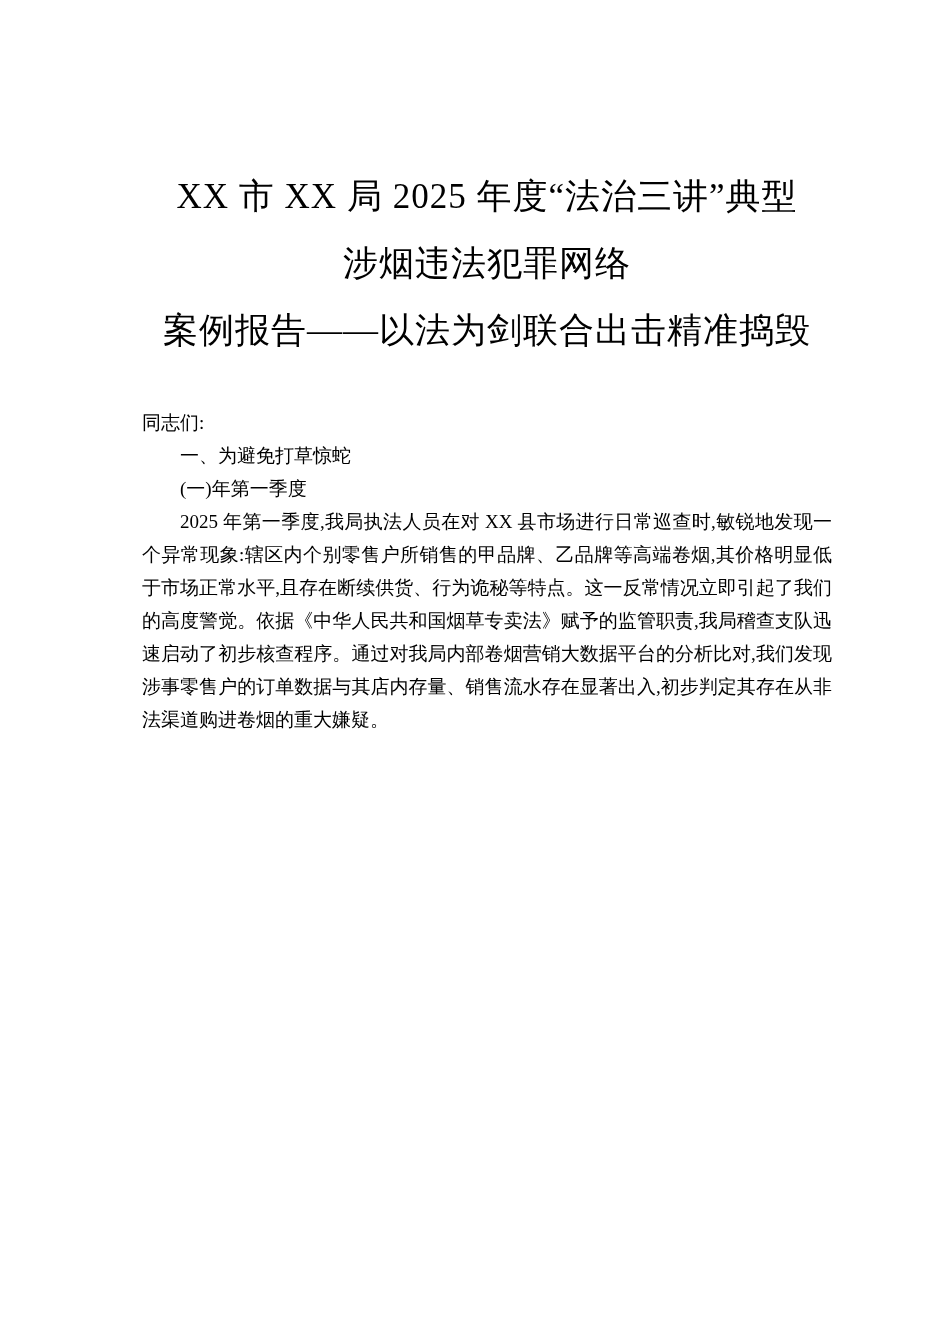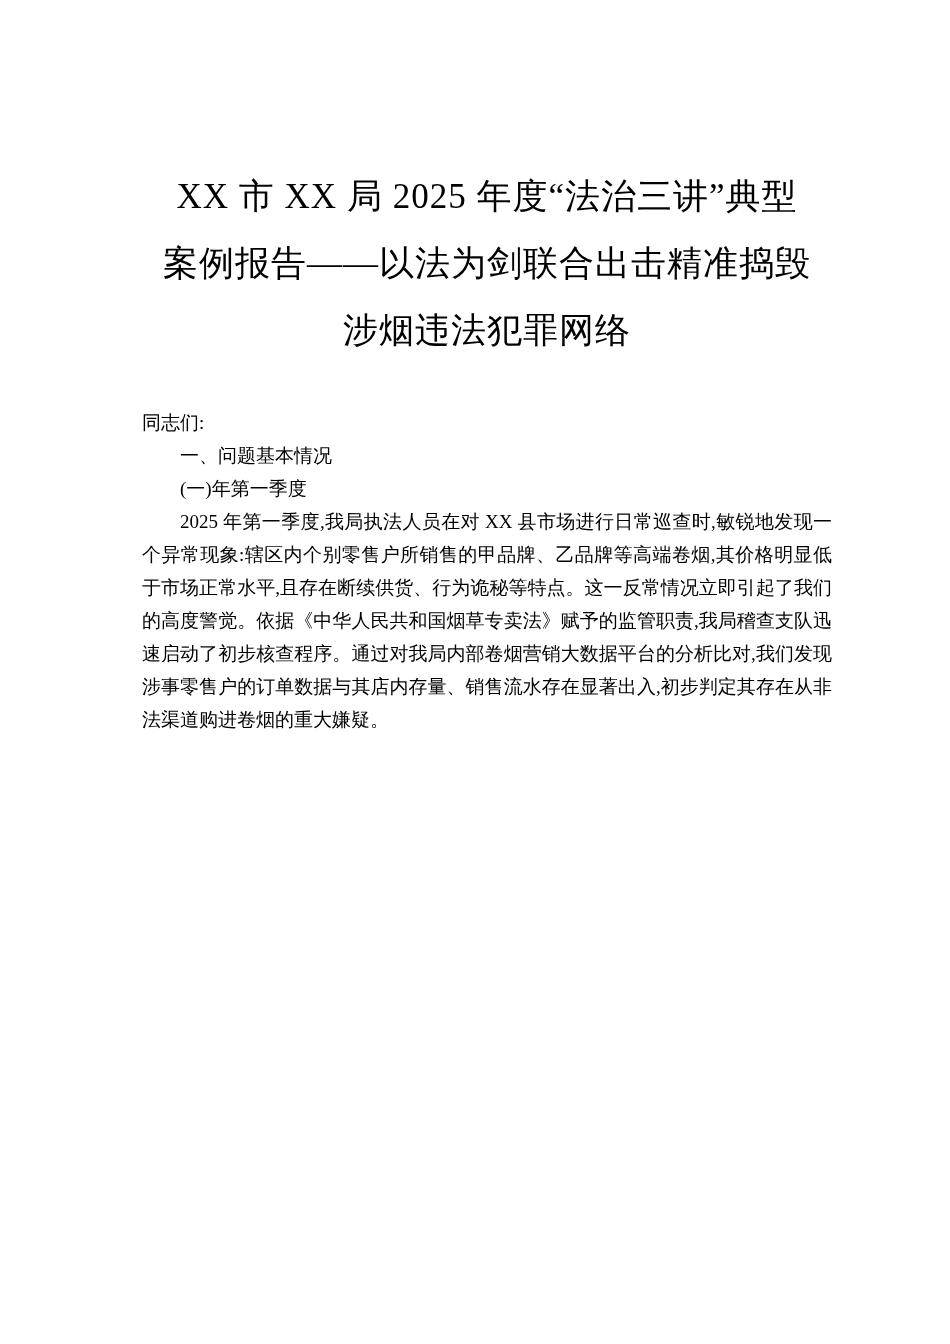--- a/index.html
+++ b/index.html
@@ -57,23 +57,23 @@
     font-size: 27px;
     line-height: 30px;
   }
 </style>
 </head>
 <body>
 
 <div class="page">
   <div class="title-block">
       <div class="title-line">XX 市 XX 局 2025 年度“法治三讲”典型</div>
+      <div class="title-line">涉烟违法犯罪网络</div>
       <div class="title-line">案例报告——以法为剑联合出击精准捣毁</div>
-      <div class="title-line">涉烟违法犯罪网络</div>
     </div>
   <div class="body-block">
       <p class="">同志们:</p>
-      <p class="indent">一、问题基本情况</p>
+      <p class="indent">一、为避免打草惊蛇</p>
       <p class="indent">(一)年第一季度</p>
       <p class="indent">2025 年第一季度,我局执法人员在对 XX 县市场进行日常巡查时,敏锐地发现一个异常现象:辖区内个别零售户所销售的甲品牌、乙品牌等高端卷烟,其价格明显低于市场正常水平,且存在断续供货、行为诡秘等特点。这一反常情况立即引起了我们的高度警觉。依据《中华人民共和国烟草专卖法》赋予的监管职责,我局稽查支队迅速启动了初步核查程序。通过对我局内部卷烟营销大数据平台的分析比对,我们发现涉事零售户的订单数据与其店内存量、销售流水存在显著出入,初步判定其存在从非法渠道购进卷烟的重大嫌疑。</p>
     </div>
   <div class="page-number">1</div>
 </div>
 
 </body></html>

